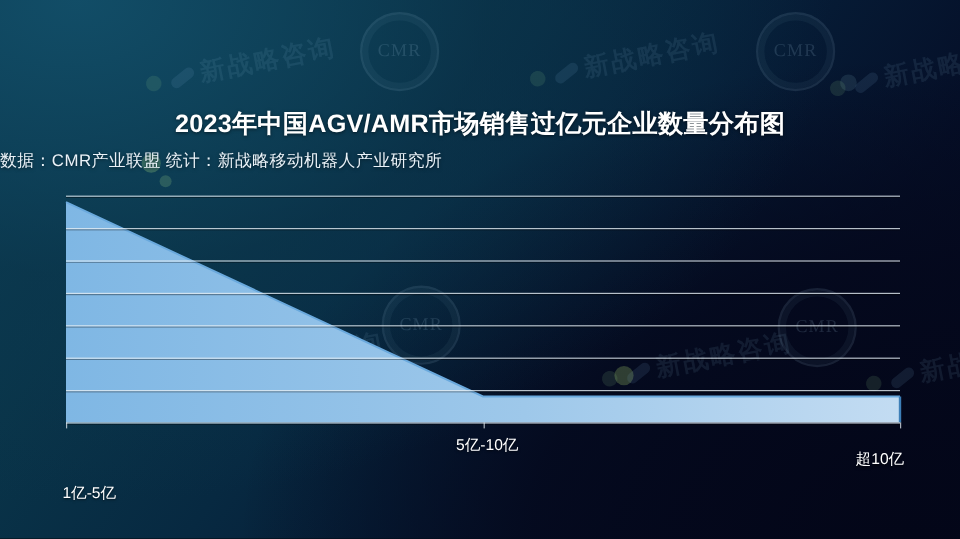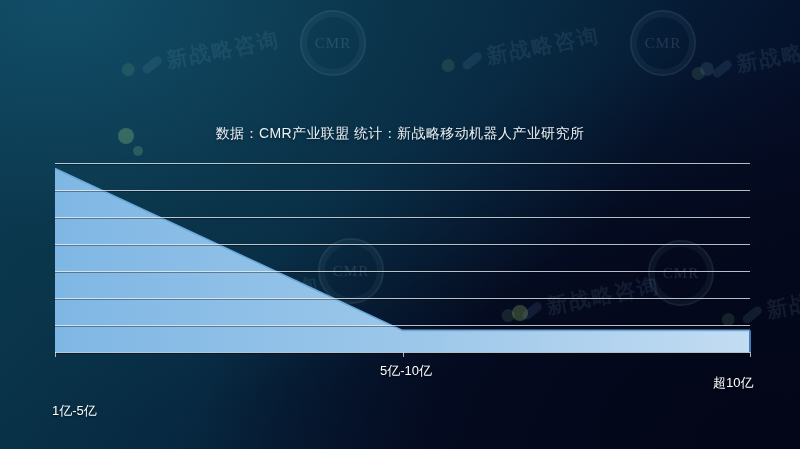--- a/index.html
+++ b/index.html
@@ -84,21 +84,20 @@
     color: #ffffff;
     font-size: 21px;
     font-weight: 700;
     letter-spacing: 0.2px;
     text-shadow: 0 1px 3px rgba(0,0,0,0.55);
   }
   #subtitle {
     position: absolute;
     left: 0; right: 0;
     top: 125px;
-    text-align: center;
     color: #eaf2f8;
     font-size: 14px;
     font-weight: 400;
     letter-spacing: 0.4px;
     text-shadow: 0 1px 3px rgba(0,0,0,0.5);
   }
 
   
   #plot {
     position: absolute;
@@ -164,20 +163,21 @@
         <span>CMR</span>
       </div>
     <div class="wm-seal" style="left:318px; top:238px;">
         <span>CMR</span>
       </div>
     <div class="wm-seal" style="left:648px; top:240px;">
         <span>CMR</span>
       </div>
   </div>
 
+  <div id="title">2023年中国AGV/AMR市场销售过亿元企业数量分布图</div>
   <div id="subtitle">数据：CMR产业联盟   统计：新战略移动机器人产业研究所</div>
 
   <div id="plot">
     <svg id="area-svg" viewBox="0 0 695 189" preserveAspectRatio="none">
       <defs>
         <linearGradient id="areaGrad" x1="0" y1="0" x2="1" y2="0">
           <stop offset="0%" stop-color="#7fb7e4"></stop>
           <stop offset="55%" stop-color="#9ec8ea"></stop>
           <stop offset="100%" stop-color="#c3dcf2"></stop>
         </linearGradient>

